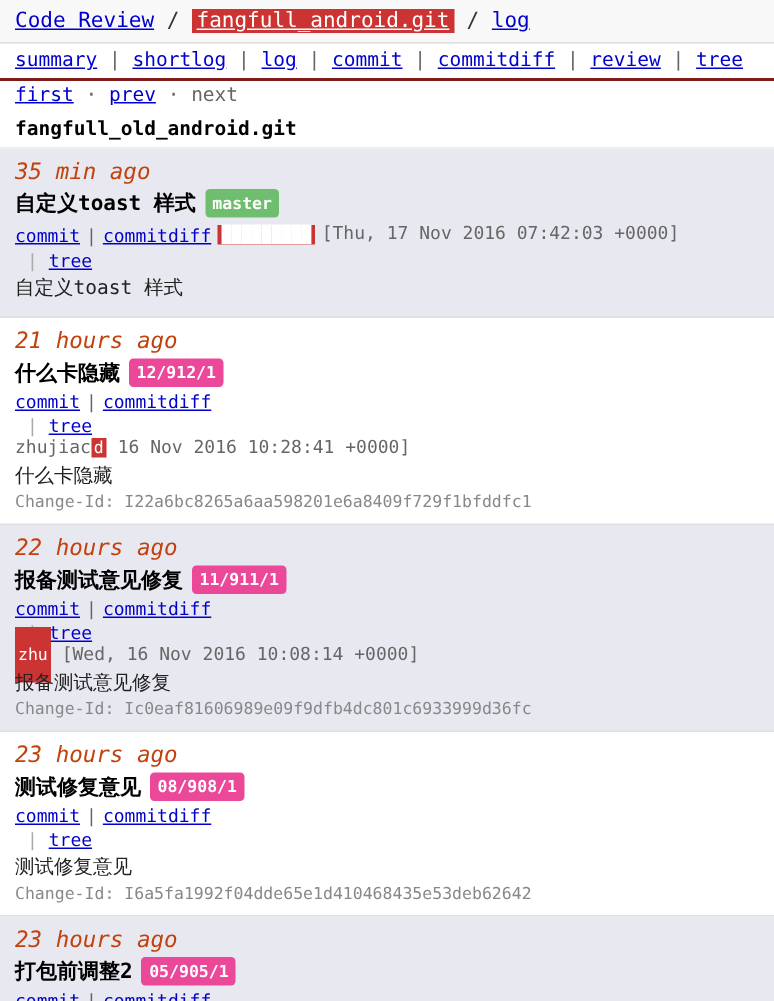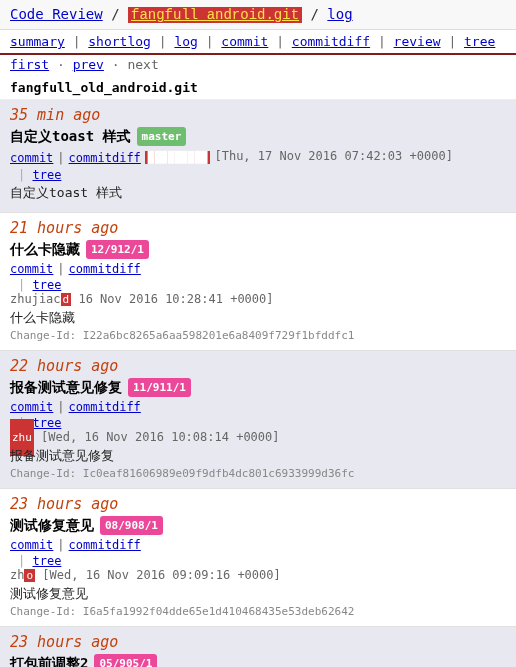--- a/index.html
+++ b/index.html
@@ -129,21 +129,21 @@
       margin-top: 2px;
       word-break: break-all;
     }
   </style>
 </head>
 <body>
 
 <div class="header">
   <a>Code Review</a>
   <span> / </span>
-  <a style="background:#cc3333;color:#fde047;padding:0 3px;font-family:Liberation Mono, monospace;">fangfull_android.git</a>
+  <a style="background:#cc3333;color:#ffffff;padding:0 3px;">fangfull_android.git</a>
   <span> / </span>
   <a>log</a>
 </div>
 
 <div class="nav-bar">
   <a>summary</a>
   <span> | </span>
   <a>shortlog</a>
   <span> | </span>
   <a>log</a>
@@ -241,24 +241,20 @@
   </div>
   <div class="action-row">
     <a>commit</a>
     <span class="sep"> | </span>
     <a>commitdiff</a>
   </div>
   <div class="tree-row">
     <span style="color:#aaa;">|</span>
     <a>tree</a>
   </div>
-  <div class="commit-meta">
-    <span>zh</span><span style="background:#cc3333;color:#fff;padding:0 2px;font-size:11px;">o</span>
-    <span>[Wed, 16 Nov 2016 09:09:16 +0000]</span>
-  </div>
   <div class="commit-msg">测试修复意见</div>
   <div class="change-id">Change-Id: I6a5fa1992f04dde65e1d410468435e53deb62642</div>
 </div>
 
 <div class="commit-block" style="background:#e8e8f0;">
   <div class="commit-age">23 hours ago</div>
   <div class="commit-title-row">
     <span class="commit-title">打包前调整2</span>
     <span class="badge badge-blue">05/905/1</span>
   </div>

